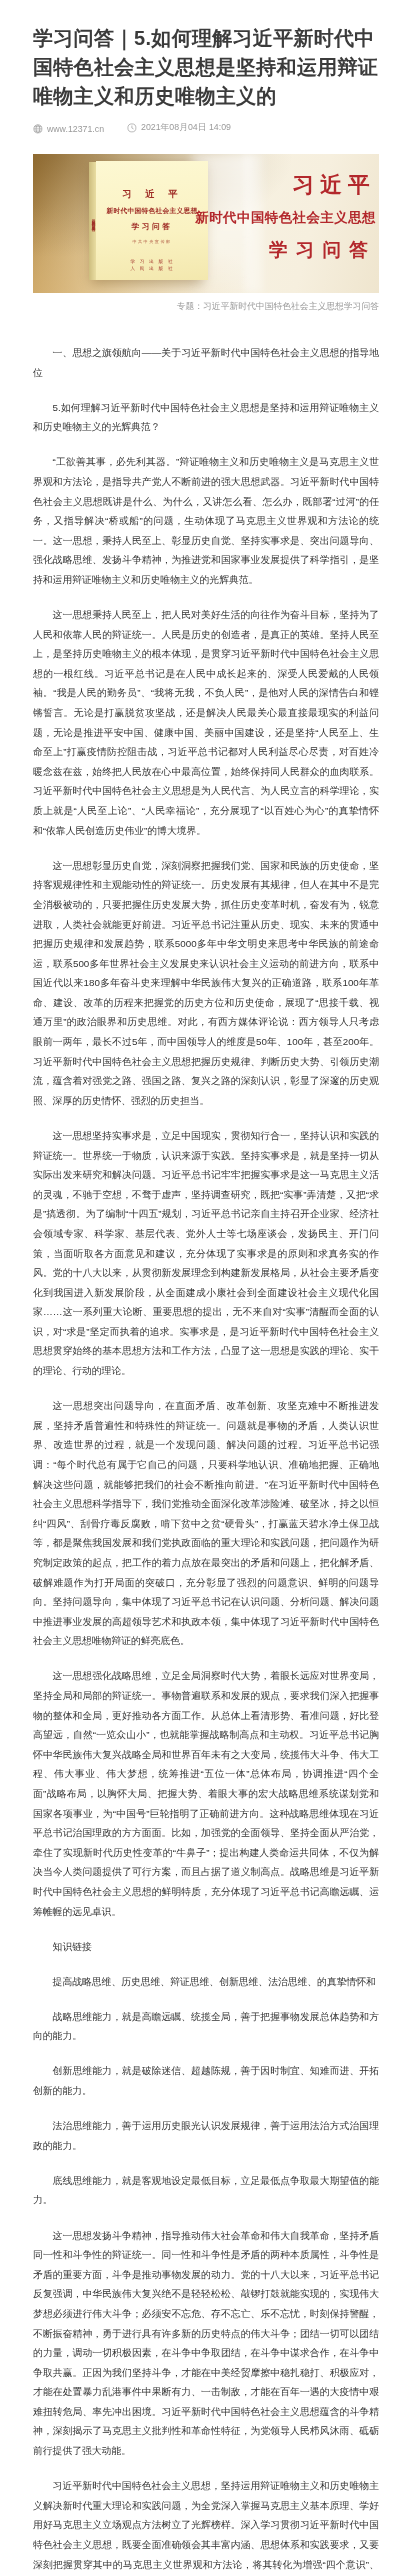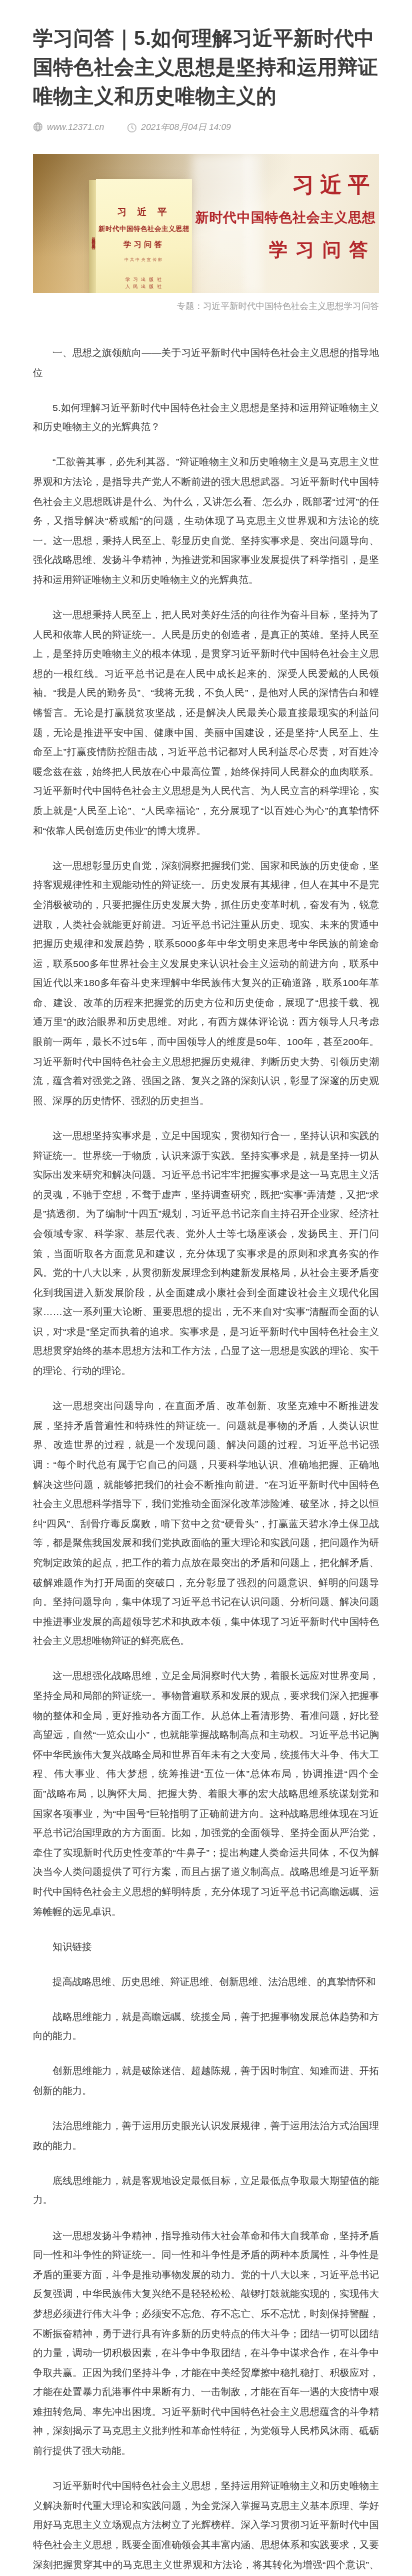--- a/index.html
+++ b/index.html
@@ -1,35 +1,35 @@
 <!DOCTYPE html>
 <html style="font-size:8.2px"><head>
 <meta charset="utf-8">
 <style>
   html,body{margin:0;padding:0;background:#ffffff;}
   body{font-family:"Liberation Sans","DejaVu Sans",sans-serif;}
   .page{width:412px;margin:0 auto;background:#fff;box-sizing:border-box;padding:0 33px 36px;}
   .title{font-size:20px;font-weight:700;color:#3b3b3b;line-height:1.45;margin:0;padding:24px 0 8.2px;letter-spacing:0.3px;}
-  .meta{display:flex;align-items:flex-start;gap:23px;color:#9a9a9a;font-size:8.8px;margin:3.1px 0 19.6px;font-style:italic;}
+  .meta{display:flex;align-items:flex-end;gap:23px;color:#9a9a9a;font-size:8.8px;margin:3.1px 0 19.6px;}
   .meta-item{display:flex;align-items:center;gap:4.1px;}
   .meta-item svg{display:block;}
   
   .hero{position:relative;width:346px;height:139px;margin:0;overflow:hidden;
         background:linear-gradient(105deg,#a9803f 0%,#c8a76e 10%,#e3cda2 24%,#efe2c6 38%,#f7f1e1 55%,#f6efde 78%,#efe5ce 100%);}
   .hero::before{content:"";position:absolute;inset:0;
         background:radial-gradient(ellipse at 6% 2%,rgba(92,62,18,0.38),rgba(92,62,18,0) 52%),
                    radial-gradient(ellipse at 0% 100%,rgba(218,176,105,0.45),rgba(218,176,105,0) 45%);}
   .hero-stripe{position:absolute;left:46%;top:0;width:62px;height:100%;
         background:linear-gradient(180deg,rgba(255,255,255,0.6),rgba(255,255,255,0.12));
         filter:blur(4.6px);}
   .hero-stripe2{position:absolute;left:61%;top:0;width:18.5px;height:100%;
         background:rgba(255,255,255,0.35);filter:blur(3.6px);}
-  .book{position:absolute;left:63px;top:25px;width:96px;height:119px;
+  .book{position:absolute;left:63px;top:7px;width:112px;height:119px;
         background:linear-gradient(175deg,#fdf8d2 0%,#faf2c2 60%,#f3e8ae 100%);
-        box-shadow:-5.2px 4.1px 11.3px rgba(110,80,30,0.38);}
+        box-shadow:-5.2px 4.1px 11.3px rgba(110,80,30,0.38);font-family:Liberation Mono, monospace;}
   .book-spine{position:absolute;left:-6.7px;top:1px;width:6.7px;height:118px;
         background:linear-gradient(90deg,#cdbd7e,#e9dda2);display:flex;align-items:center;justify-content:center;}
   .book-spine span{writing-mode:vertical-rl;font-size:3.6px;color:#9e2b25;letter-spacing:0.5px;line-height:1;}
   .cover-inner{position:relative;height:100%;text-align:center;color:#9e2b25;}
   .cv1{padding-top:27px;font-size:9.3px;font-weight:700;letter-spacing:4.1px;}
   .cv2{margin-top:6.2px;font-size:6.7px;font-weight:700;letter-spacing:0.3px;}
   .cv3{margin-top:6.2px;font-size:7.7px;font-weight:700;letter-spacing:2.6px;}
   .cv4{margin-top:7.2px;font-size:4.1px;letter-spacing:1.5px;color:#b05a43;}
   .cv5{position:absolute;bottom:6.7px;width:100%;font-size:4.6px;line-height:1.7;letter-spacing:1px;color:#9e2b25;}
   .cv5 div{white-space:nowrap;}

